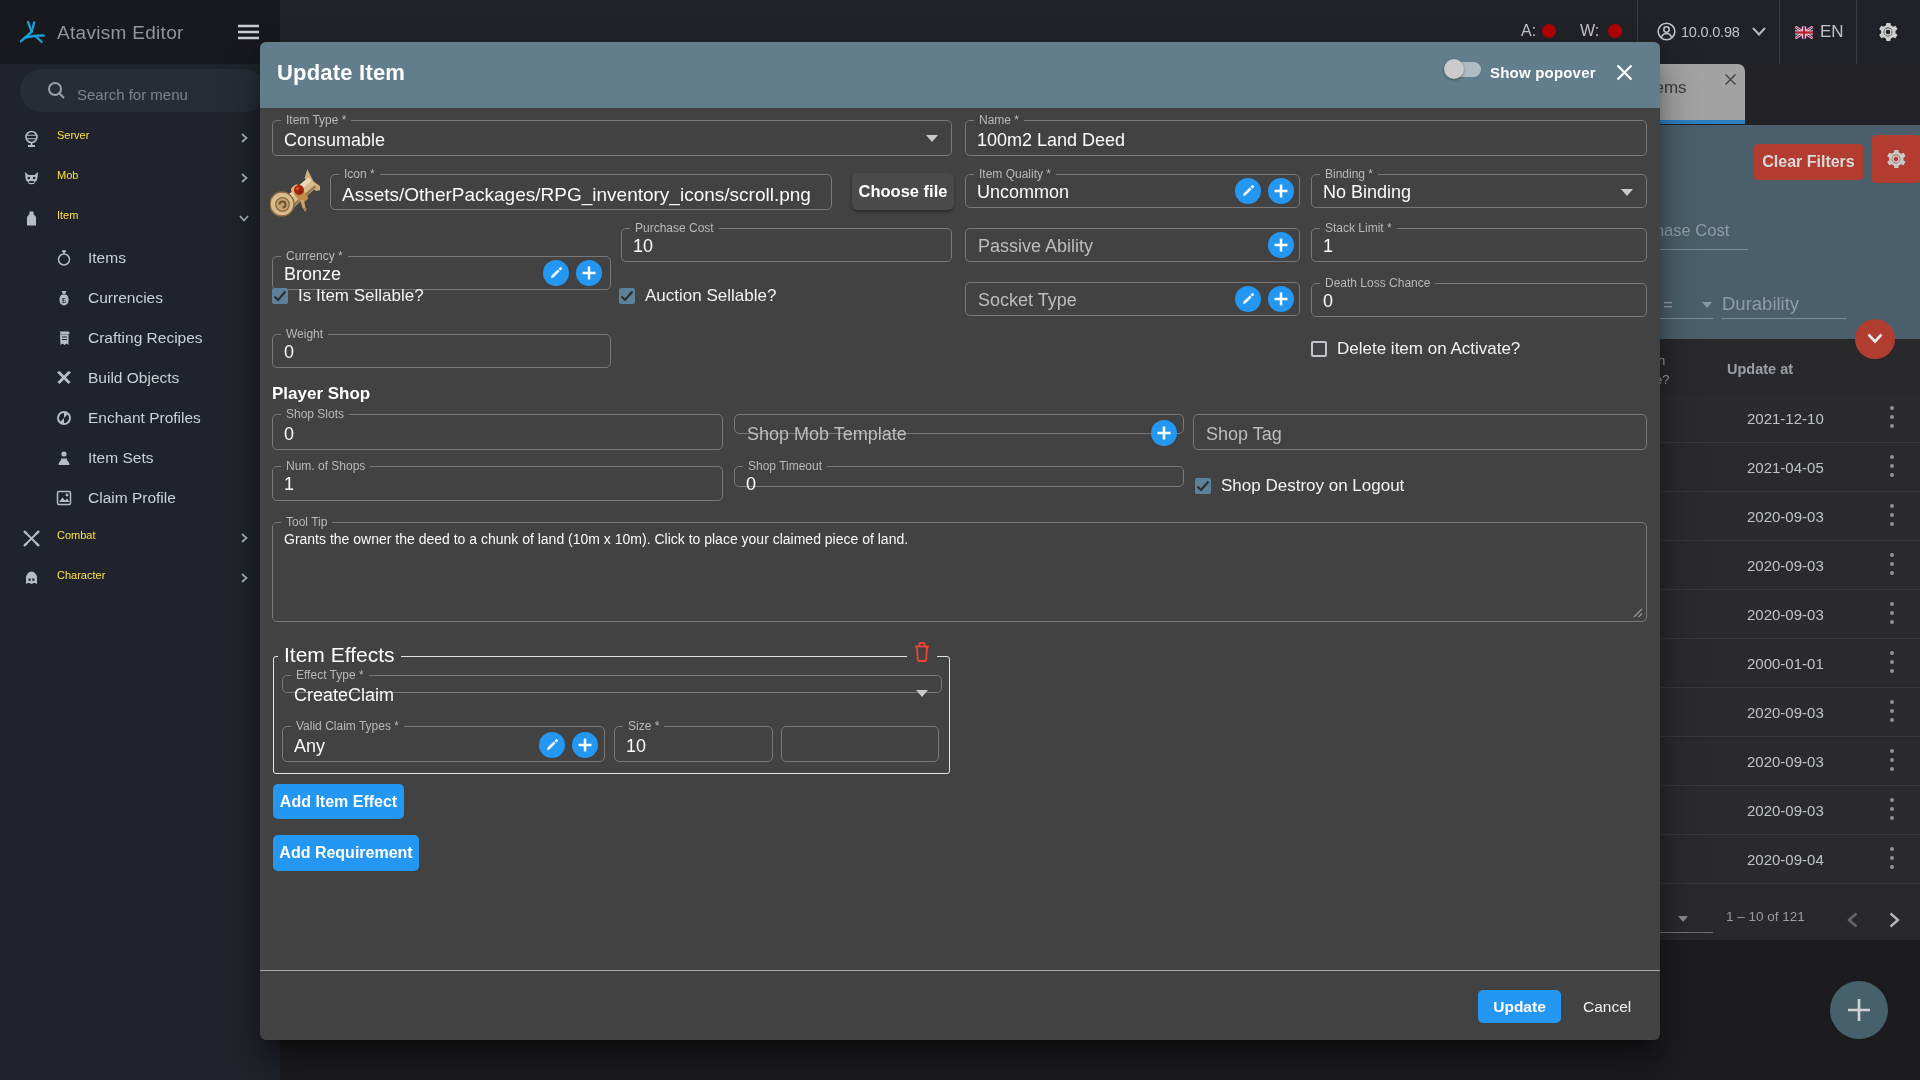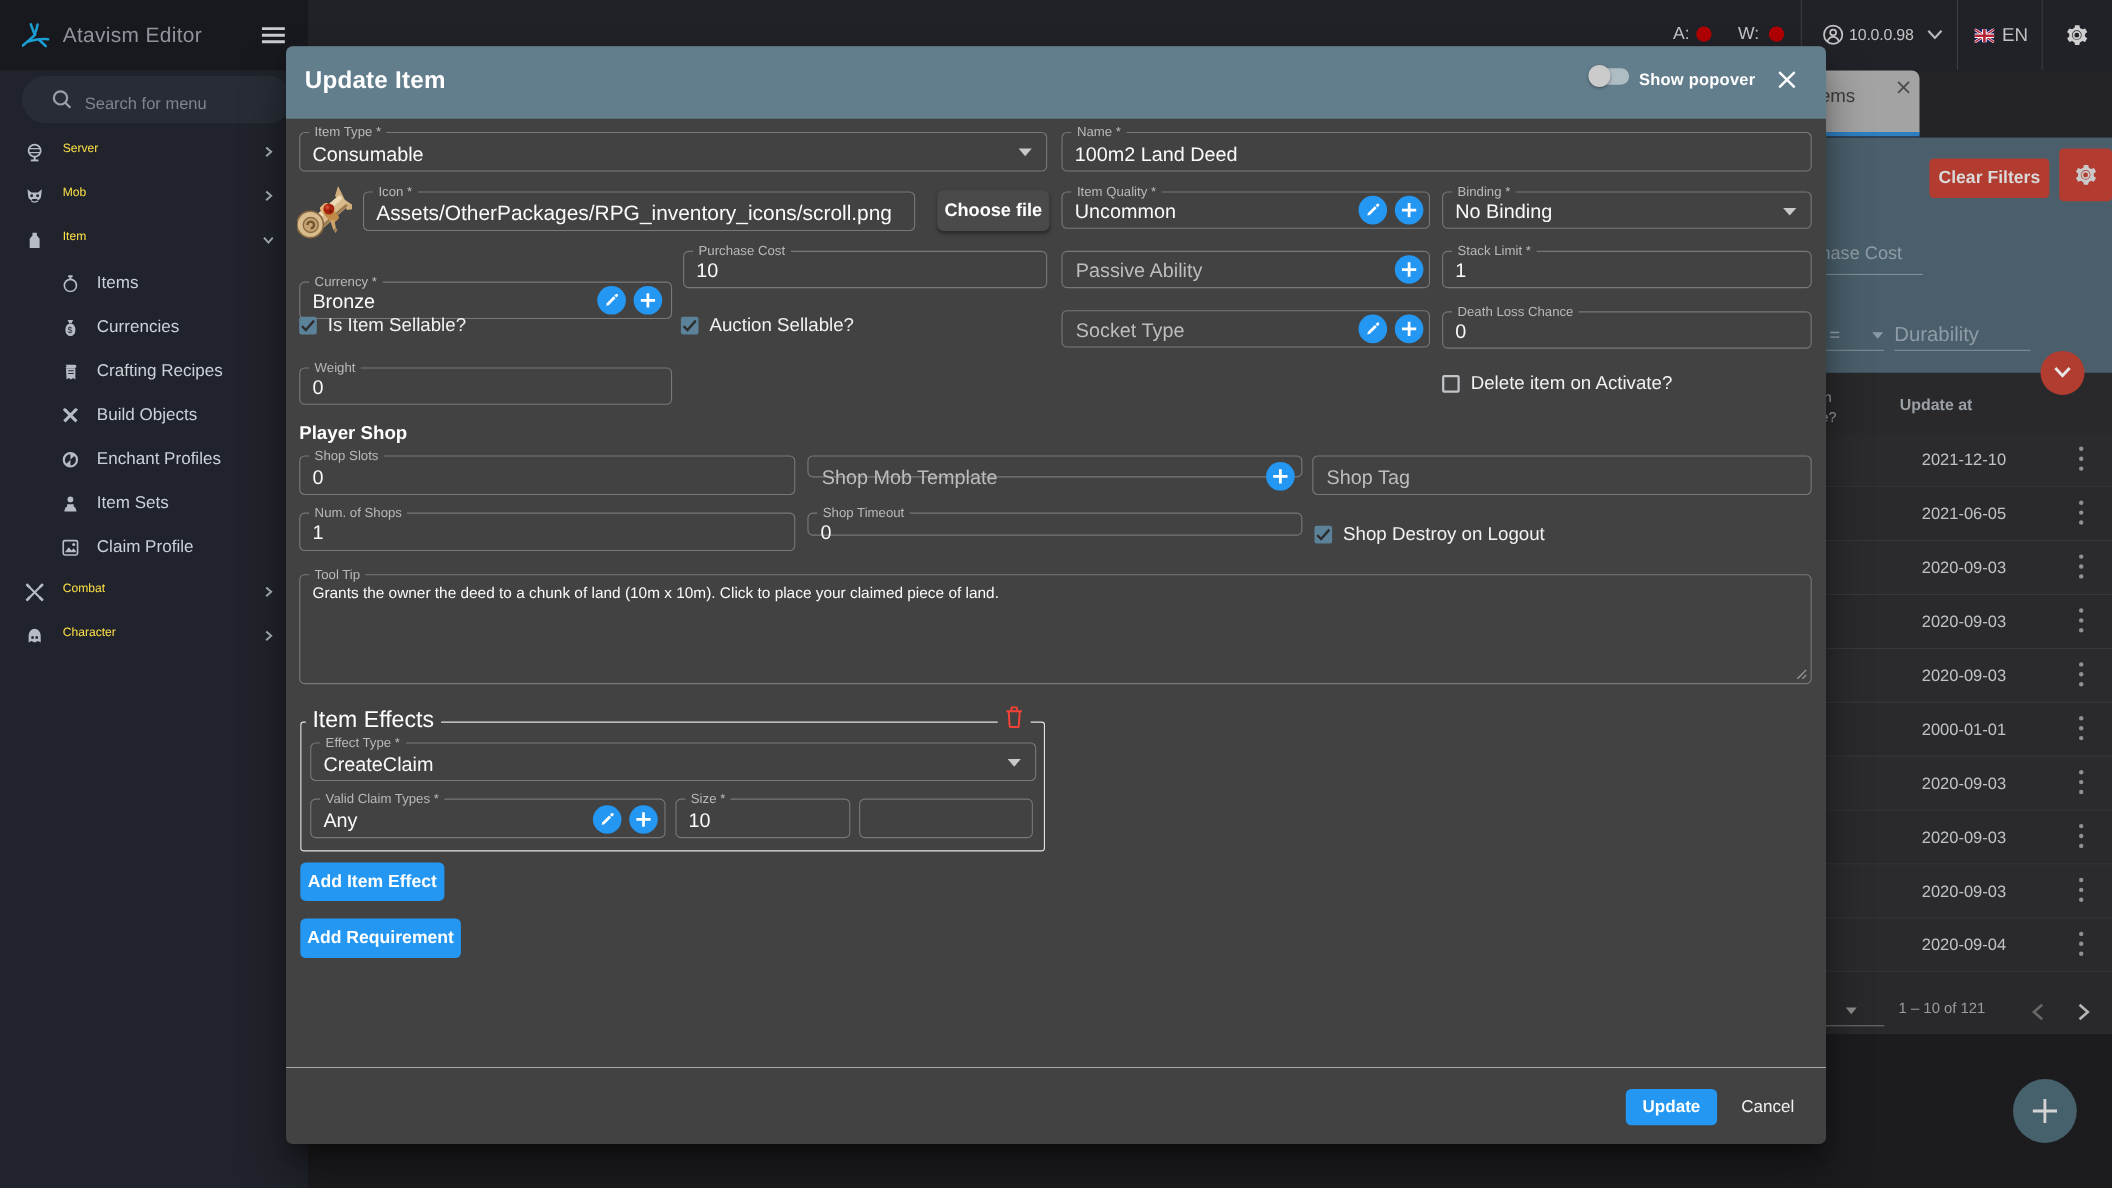--- a/index.html
+++ b/index.html
@@ -263,21 +263,21 @@
     <div class="abs" style="left:1447px;top:22px;font-size:14.5px;font-weight:bold;color:#9aa0a6;">Update at</div>
     <div class="trow" style="top:55px;background:#2b2b2e;">
         <div class="tdate">2021-12-10</div>
         <div class="dots">
           <i></i>
           <i></i>
           <i></i>
         </div>
       </div>
     <div class="trow" style="top:104px;background:#2a2a2d;">
-        <div class="tdate">2021-06-05</div>
+        <div class="tdate">2021-04-05</div>
         <div class="dots">
           <i></i>
           <i></i>
           <i></i>
         </div>
       </div>
     <div class="trow" style="top:153px;background:#2b2b2e;">
         <div class="tdate">2020-09-03</div>
         <div class="dots">
           <i></i>
@@ -541,21 +541,21 @@
 
     <div class="abs" style="left:13px;top:614px;width:677px;height:118px;border:1px solid #e3e3e3;border-radius:3px;"></div>
     <div class="abs" style="left:18px;top:601px;padding:0 6px;background:#424242;font-size:21px;color:#fff;">Item Effects</div>
     <div class="abs" style="left:647px;top:600px;padding:0 7px;background:#424242;">
       <svg width="16" height="20" viewBox="0 0 16 20" fill="none" stroke="#f44336" stroke-width="1.8">
           <path d="M1 4.5 h14"></path>
           <path d="M5.5 4 V2 a1 1 0 0 1 1-1 h3 a1 1 0 0 1 1 1 v2"></path>
           <path d="M3 4.5 L3.8 18 a1.2 1.2 0 0 0 1.2 1 h6 a1.2 1.2 0 0 0 1.2-1 L13 4.5"></path>
         </svg>
     </div>
-    <div class="fld" style="left:22px;top:633px;width:660px;height:35px;">
+    <div class="fld" style="left:22px;top:633px;width:660px;height:18px;">
       <span class="lbl">Effect Type *</span>
         <span class="val" style="top:9px;">CreateClaim</span>
         <span class="car"></span>
     </div>
     <div class="fld" style="left:22px;top:684px;width:323px;height:36px;">
       <span class="lbl">Valid Claim Types *</span>
         <span class="val" style="top:9px;">Any</span>
       <div class="ib" style="left:256px;top:5px;">
           <svg style="position:absolute;left:6px;top:6px" width="14" height="14" viewBox="0 0 14 14" fill="#fff">
             <path d="M2 12 L2.6 9.6 L8.8 3.4 L10.6 5.2 L4.4 11.4z"></path>

